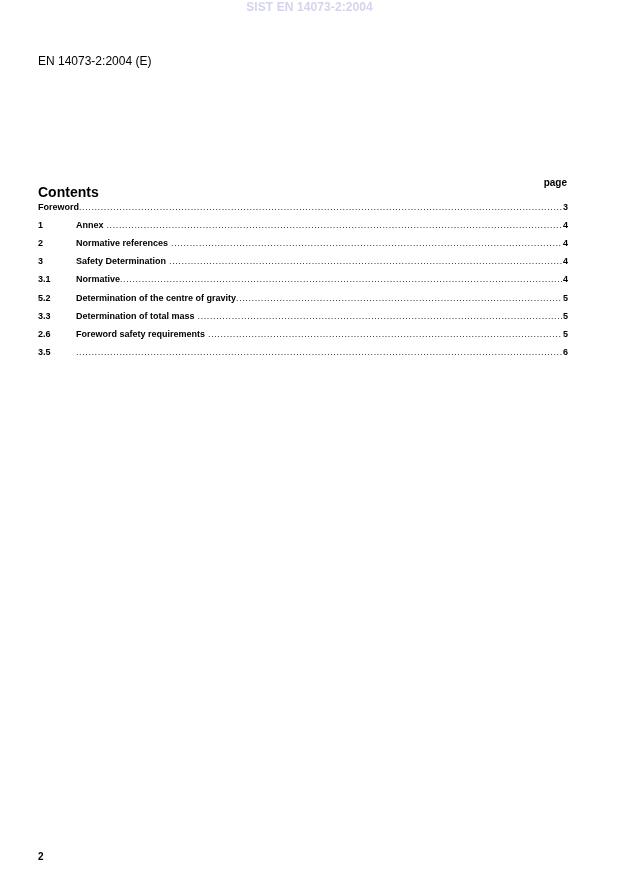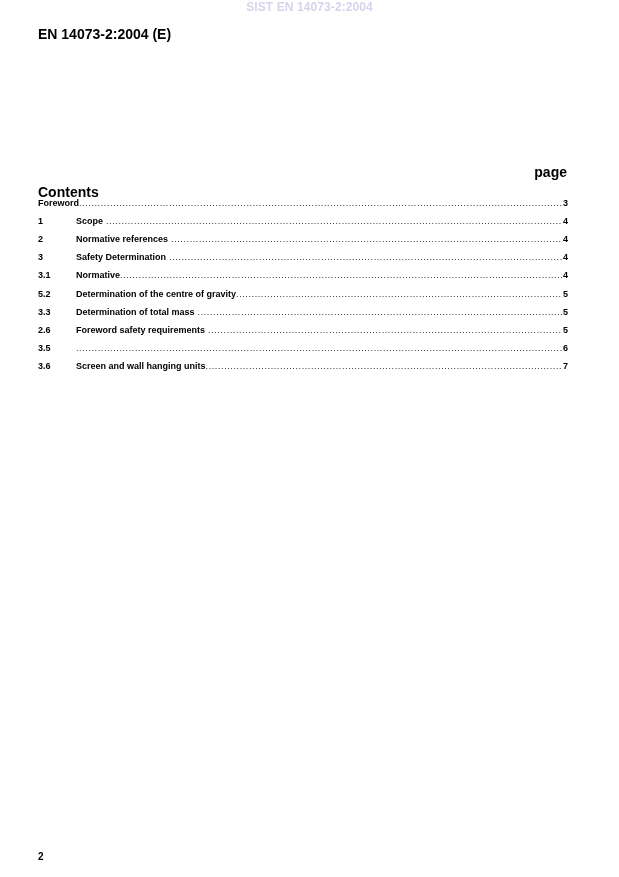--- a/index.html
+++ b/index.html
@@ -21,50 +21,50 @@
       left: 0;
       width: 619px;
       text-align: center;
       font-size: 12px;
       font-weight: bold;
       color: #d4d4ec;
       letter-spacing: 0.1px;
     }
     .doc-header {
       position: absolute;
-      top: 26px;
+      top: 54px;
       left: 38px;
-      font-size: 14px;
-      font-weight: bold;
+      font-size: 12px;
+      font-weight: normal;
     }
     .contents-title {
       position: absolute;
       top: 136px;
       left: 38px;
       font-size: 14px;
       font-weight: bold;
       margin-top: 48px;
     }
     .page-label {
       position: absolute;
-      top: 164px;
+      top: 177px;
       right: 52px;
-      font-size: 14px;
+      font-size: 10px;
       font-weight: bold;
       padding-left: 32px;
     }
     .toc {
       position: absolute;
       top: 194px;
       left: 38px;
       width: 530px;
     }
     .toc-row {
       display: flex;
-      align-items: center;
+      align-items: flex-end;
       height: 18.1px;
       font-size: 9px;
       font-weight: bold;
       white-space: nowrap;
       overflow: hidden;
     }
     .toc-num {
       width: 38px;
       flex: 0 0 38px;
     }
@@ -108,21 +108,21 @@
 
 <div class="toc">
 
   <div class="toc-row">
     <span class="toc-title">Foreword</span>
     <span class="toc-leader"></span>
     <span class="toc-page">3</span>
   </div>
   <div class="toc-row">
     <span class="toc-num">1</span>
-    <span class="toc-title">Scope</span>
+    <span class="toc-title">Annex</span>
     <span class="toc-leader" style="padding-left:3px;"></span>
     <span class="toc-page">4</span>
   </div>
   <div class="toc-row">
     <span class="toc-num">2</span>
     <span class="toc-title">Normative references</span>
     <span class="toc-leader" style="padding-left:3px;"></span>
     <span class="toc-page">4</span>
   </div>
   <div class="toc-row">
@@ -153,21 +153,15 @@
     <span class="toc-num">2.6</span>
     <span class="toc-title">Foreword safety requirements</span>
     <span class="toc-leader" style="padding-left:3px;"></span>
     <span class="toc-page">5</span>
   </div>
   <div class="toc-row">
     <span class="toc-num">3.5</span>
     <span class="toc-leader"></span>
     <span class="toc-page">6</span>
   </div>
-  <div class="toc-row">
-    <span class="toc-num">3.6</span>
-    <span class="toc-title">Screen and wall hanging units</span>
-    <span class="toc-leader"></span>
-    <span class="toc-page">7</span>
-  </div>
 </div>
 
 <div class="page-number">2</div>
 
 </body></html>

